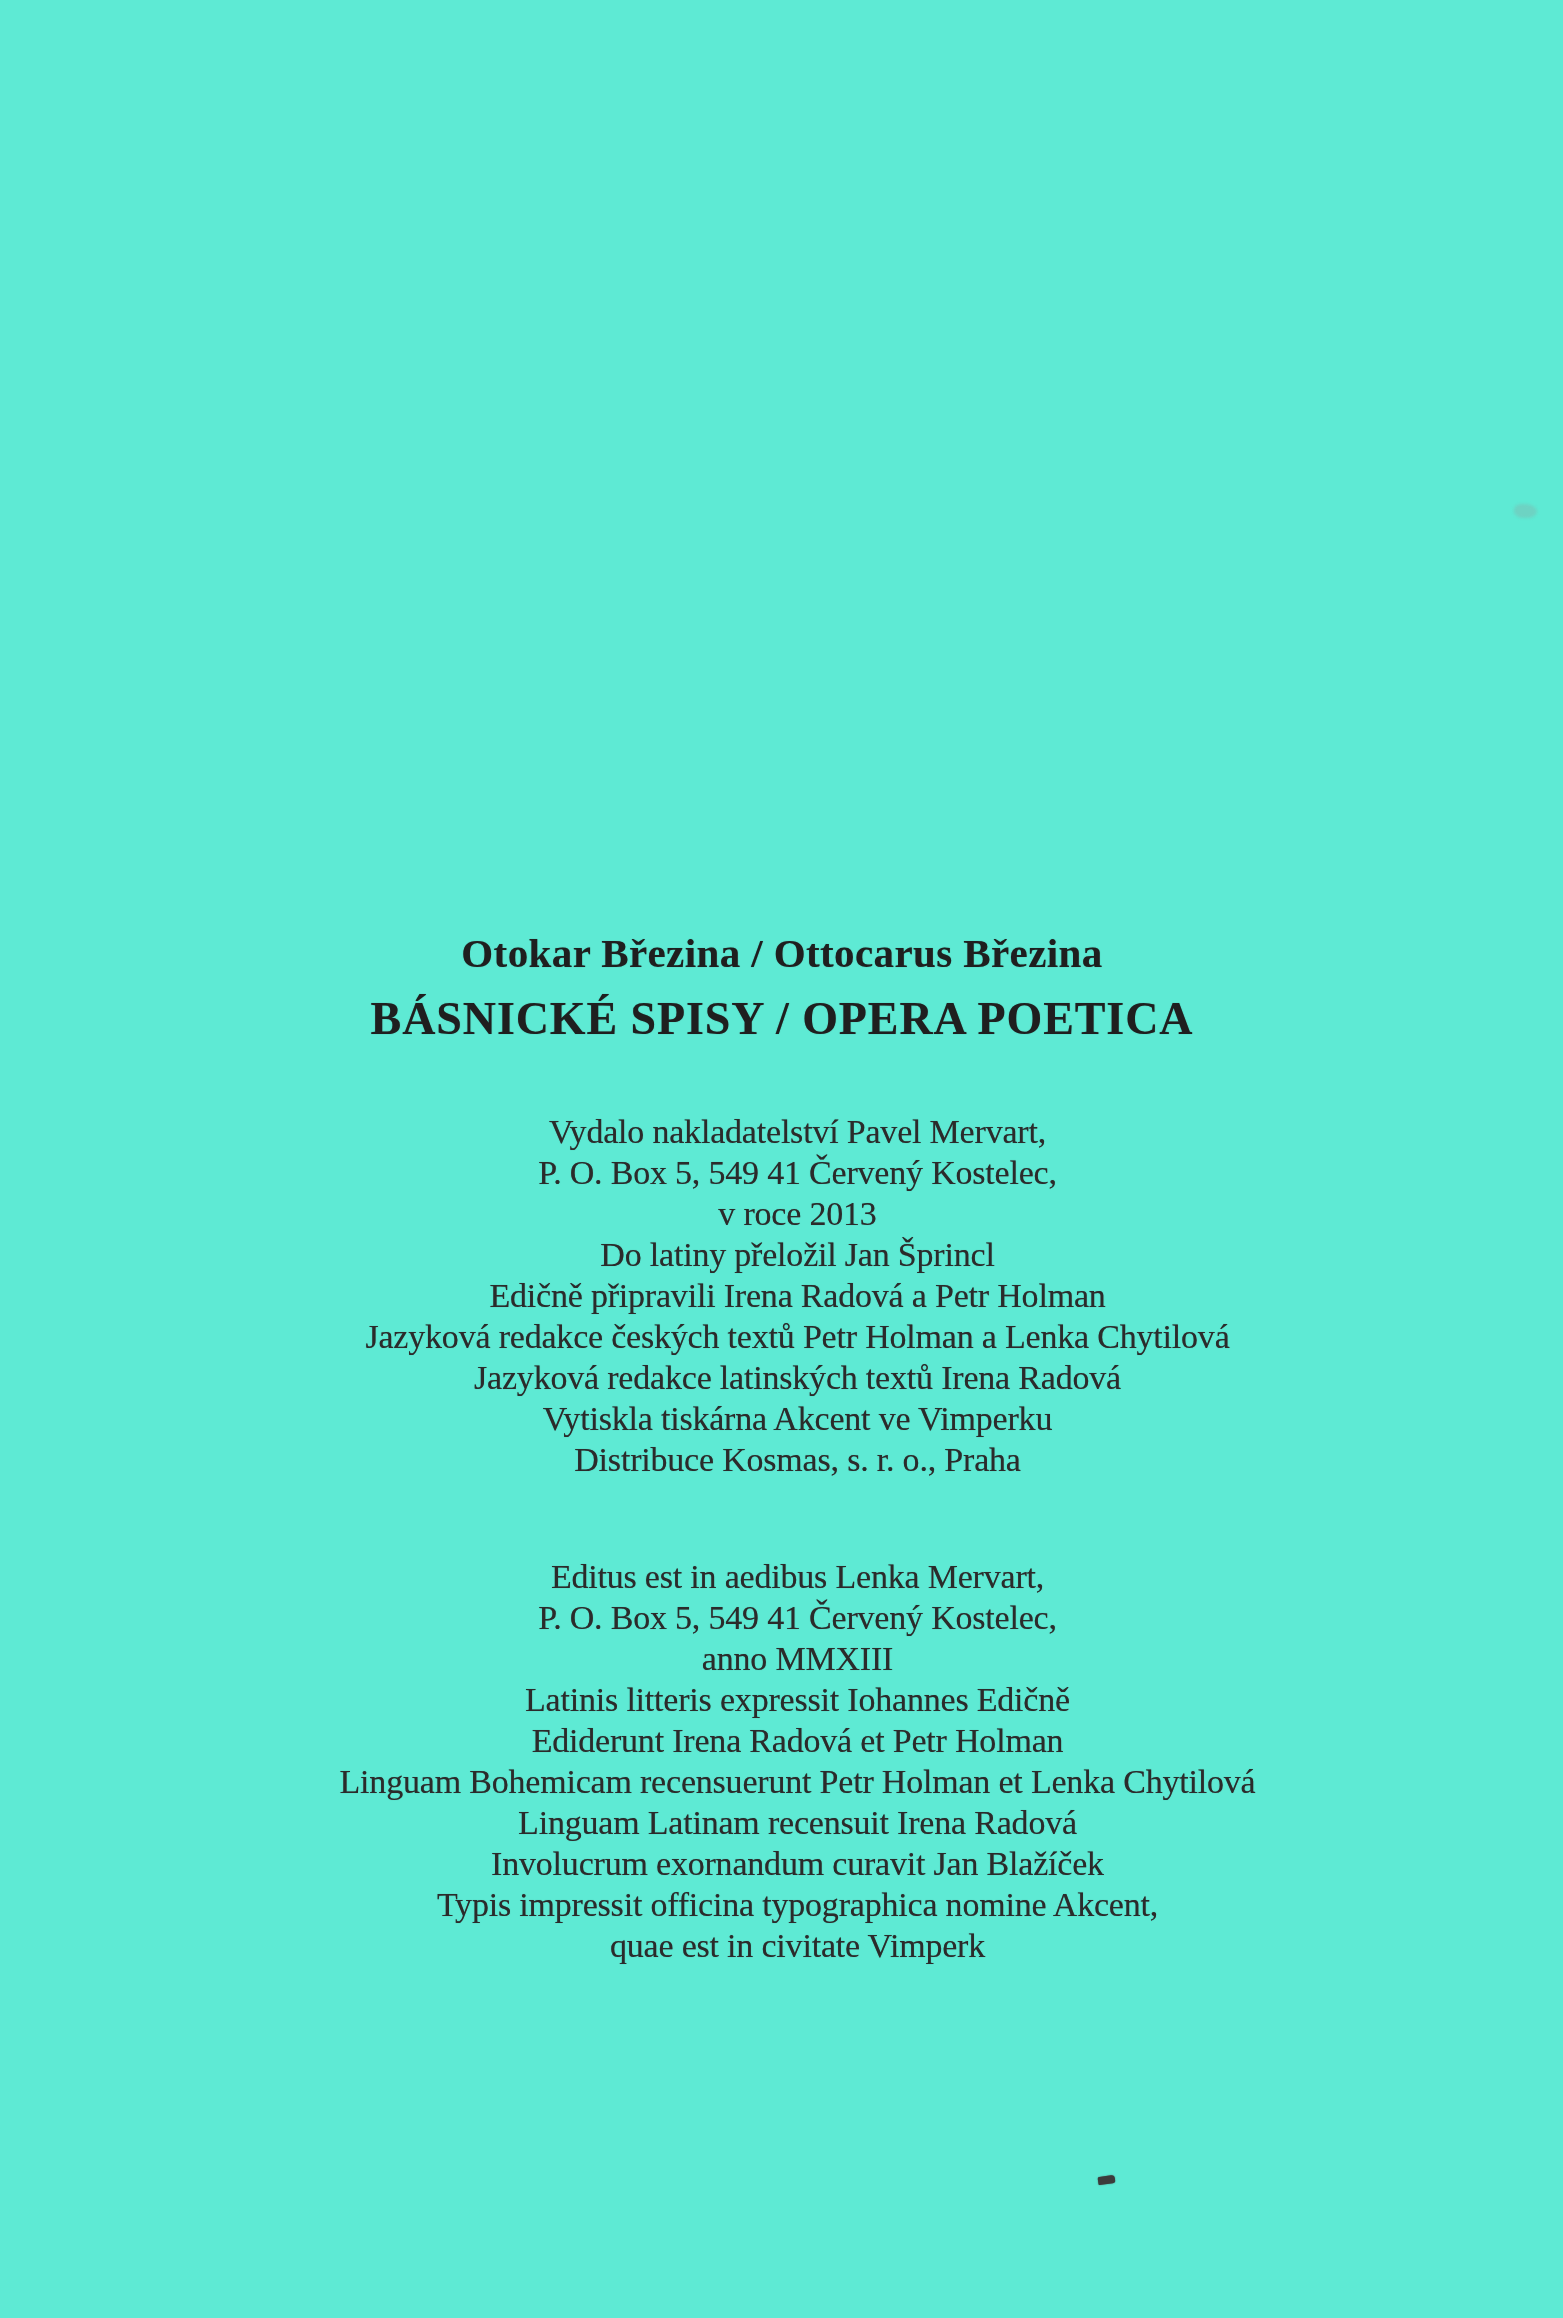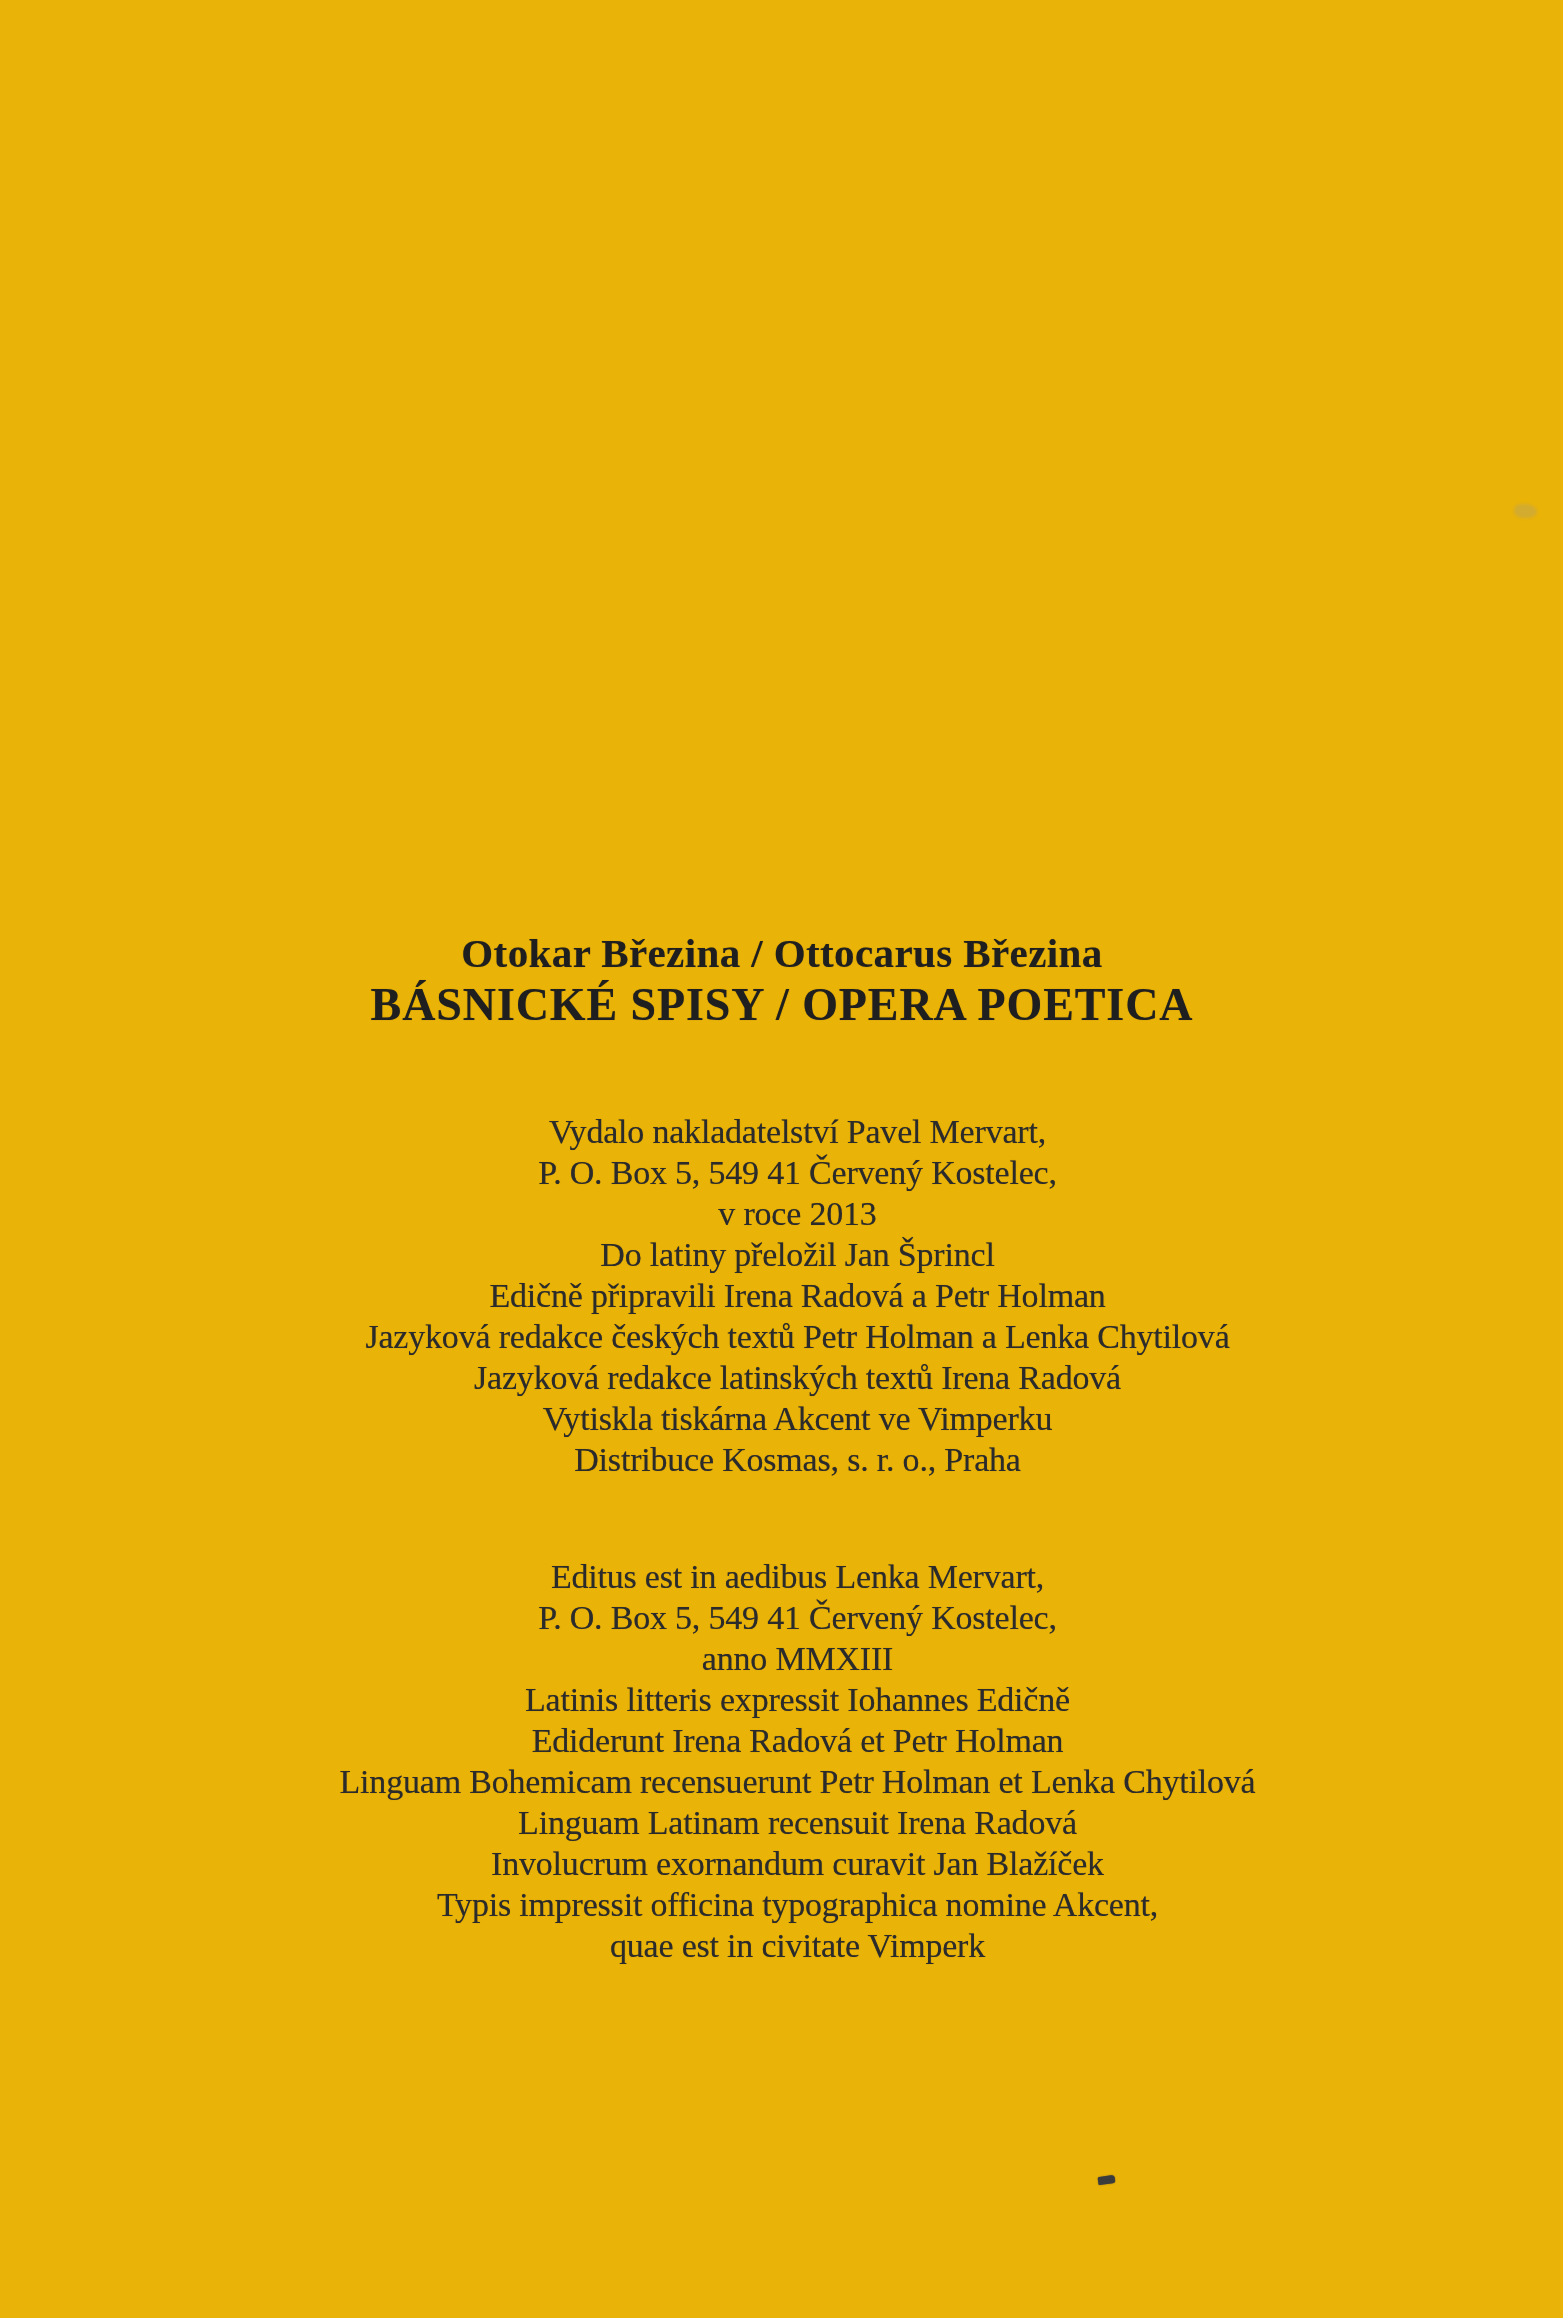--- a/index.html
+++ b/index.html
@@ -5,21 +5,21 @@
   html, body {
     margin: 0;
     padding: 0;
     background: #e8e8e8;
   }
   .page {
     position: relative;
     width: 1564px;
     height: 2319px;
     margin: 0 auto;
-    background: #eab308;
+    background: #5eead4;
     overflow: hidden;
     font-family: "Liberation Serif", serif;
     color: #282828;
   }
   .centered-block {
     position: absolute;
     left: 0;
     right: 0;
     text-align: center;
   }
@@ -30,20 +30,21 @@
     letter-spacing: 0.4px;
     line-height: 49px;
     text-shadow: 0 0 0.9px rgba(30,30,30,0.45);
   }
   .title-line-2 {
     font-size: 46px;
     font-weight: bold;
     color: #1f1f1f;
     letter-spacing: 0.9px;
     line-height: 54px;
+    margin-top: 14px;
     text-shadow: 0 0 0.9px rgba(30,30,30,0.45);
   }
   .colophon {
     font-size: 34px;
     line-height: 41px;
     color: #2b2b2b;
     letter-spacing: -0.2px;
     text-shadow: 0 0 0.7px rgba(45,45,45,0.55);
     margin-left: 31px;
   }

